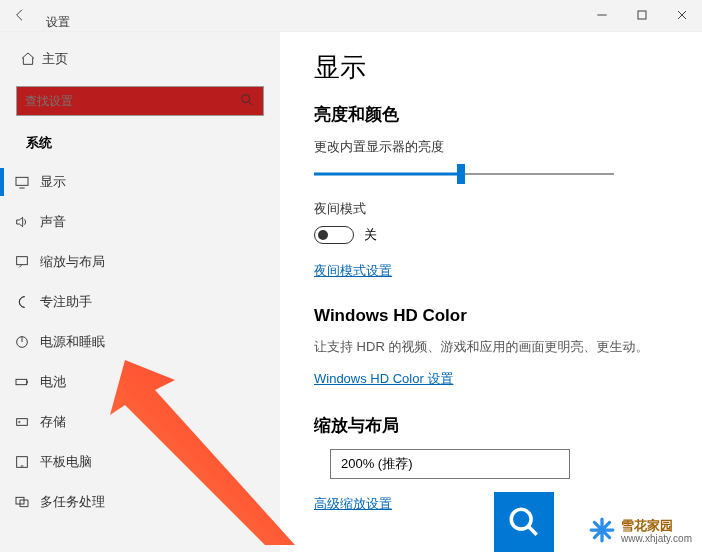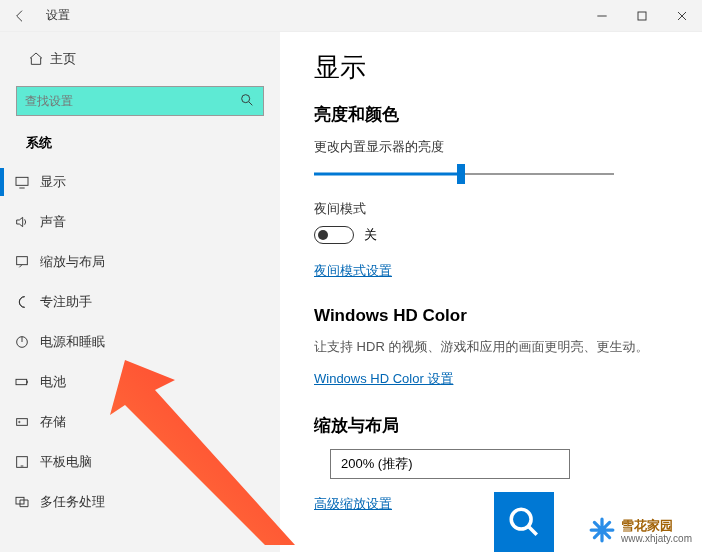--- a/index.html
+++ b/index.html
@@ -9,21 +9,21 @@
     color: #000;
     background: #fff;
     width: 702px;
     height: 552px;
     overflow: hidden;
     position: relative;
   }
   .titlebar {
     height: 32px;
     display: flex;
-    align-items: center;
+    align-items: flex-end;
     background: #f3f3f3;
     border-bottom: 1px solid #eee;
   }
   .titlebar .back {
     width: 40px; height: 32px;
     display: flex; align-items: center; justify-content: center;
     font-size: 16px; color: #333;
   }
   .titlebar .title { font-size: 12px; color: #333; margin-left: 6px; }
   .titlebar .spacer { flex: 1; }
@@ -35,31 +35,31 @@
   }
   .content { display: flex; height: calc(100% - 32px); }
   .sidebar {
     width: 280px;
     background: #f3f3f3;
     padding: 8px 0 0 0;
     overflow: hidden;
   }
   .home {
     display: flex; align-items: center;
-    padding: 10px 28px;
+    padding: 10px 20px;
     font-size: 13px; color: #333;
   }
   .home .icn { width: 22px; display: inline-flex; }
   .searchbox {
     margin: 8px 16px 14px 16px;
     border: 1px solid #999;
     height: 30px;
     display: flex; align-items: center;
     padding: 0 8px;
-    background: #5eead4;
+    background: #b91c1c;
   }
   .searchbox input {
     flex: 1; border: none; outline: none; background: transparent;
     font-size: 12px; font-family: inherit;
   }
   .searchbox .sicon { color: #555; }
   .group {
     font-weight: 600;
     font-size: 13px;
     padding: 4px 18px 10px 26px;

